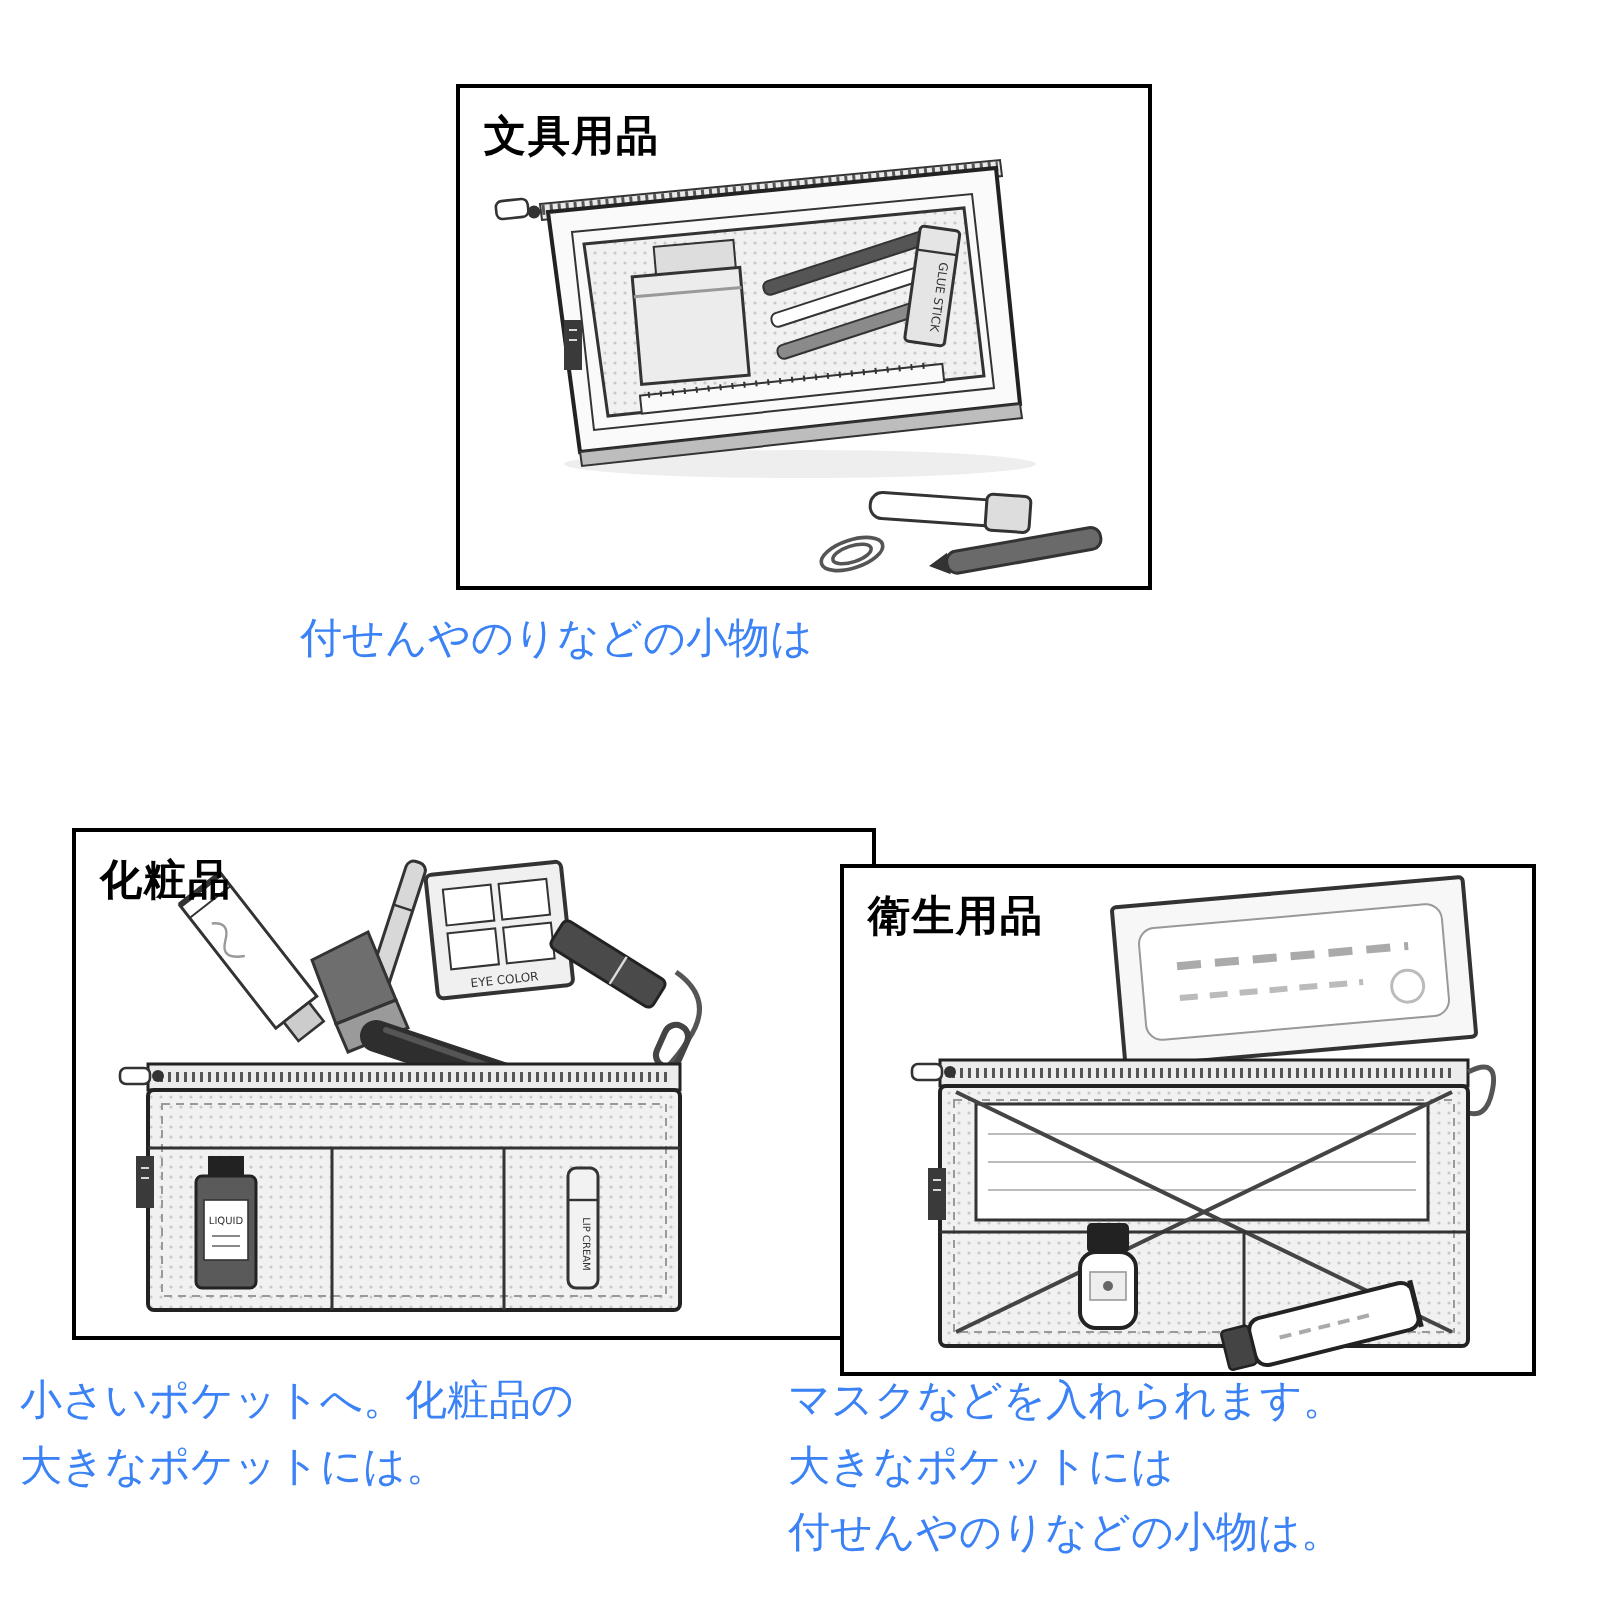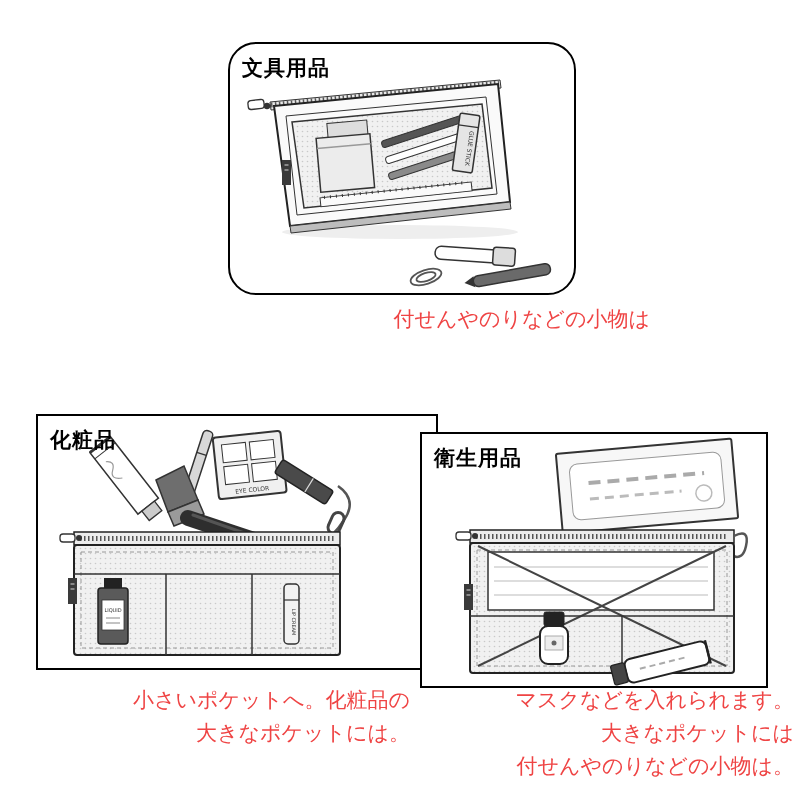--- a/index.html
+++ b/index.html
@@ -1,24 +1,24 @@
 <!DOCTYPE html>
 <html><head>
 <meta charset="utf-8">
 <style>
   * { margin:0; padding:0; box-sizing:border-box; }
   html,body { width:800px; height:800px; background:#ffffff; font-family:"DejaVu Sans",sans-serif; }
   .page { position:relative; width:800px; height:800px; background:#ffffff; overflow:hidden; }
   .panel { position:absolute; border:2px solid #000; background:#fff; }
-  .panel-stationery { left:228px; top:42px;  width:348px; height:253px;border-radius:28px; }
+  .panel-stationery { left:228px; top:42px;  width:348px; height:253px; }
   .panel-cosmetics  { left:36px;  top:414px; width:402px; height:256px; }
   .panel-hygiene    { left:420px; top:432px; width:348px; height:256px; }
   .panel-label { position:absolute; top:10px; left:12px; font-size:21px; font-weight:bold; color:#000; letter-spacing:1px; z-index:2; }
   .panel svg { position:absolute; left:0; top:0; }
-  .caption { position:absolute; text-align:right; font-size:21px; line-height:33px; color:#ef4444; }
+  .caption { position:absolute; text-align:left; font-size:21px; line-height:33px; color:#3b82f6; }
   .caption-stationery { left:150px; top:303px; width:500px; }
   .caption-cosmetics  { left:10px;  top:684px; width:400px; }
   .caption-hygiene    { left:394px; top:684px; width:400px; }
 </style>
 </head>
 <body>
 
 <div class="page">
 
   <section class="panel panel-stationery">

